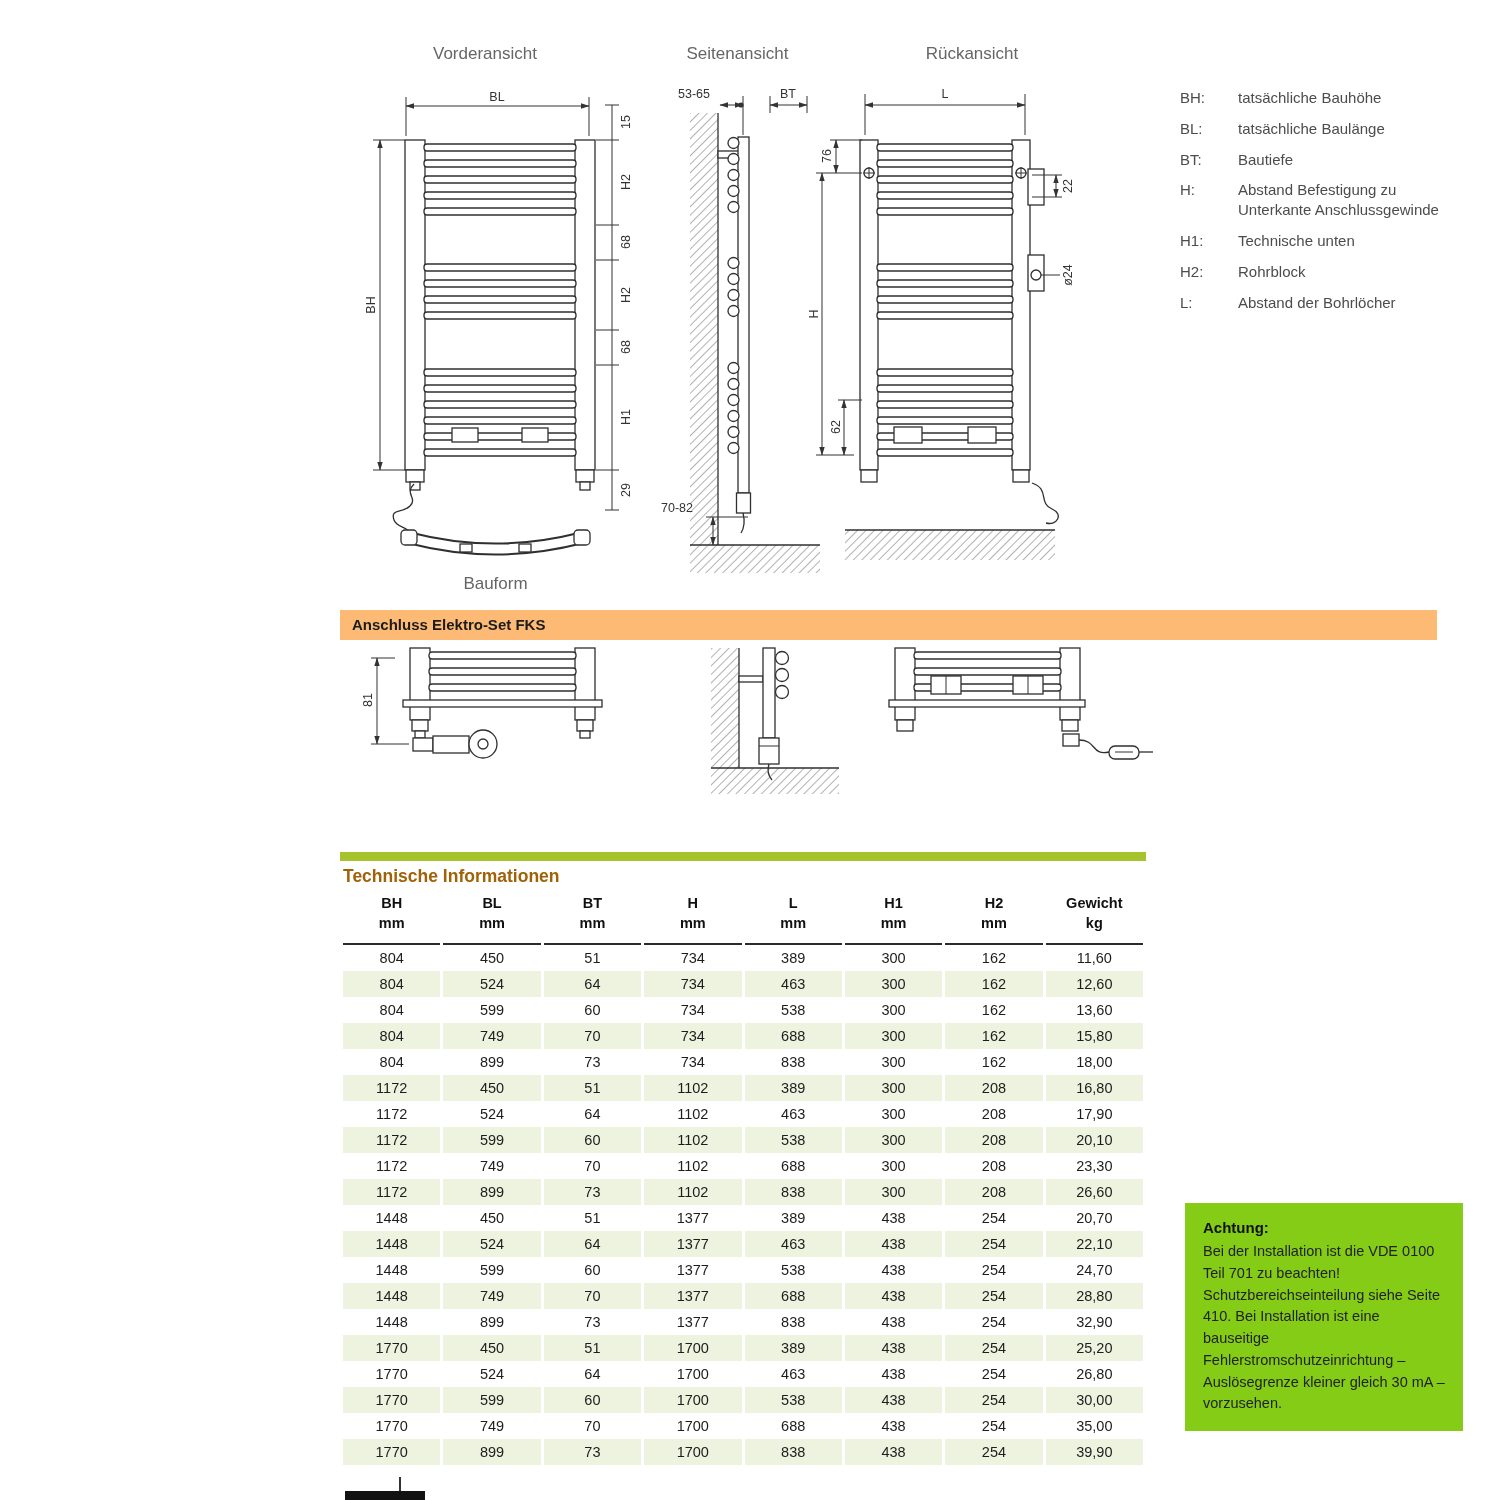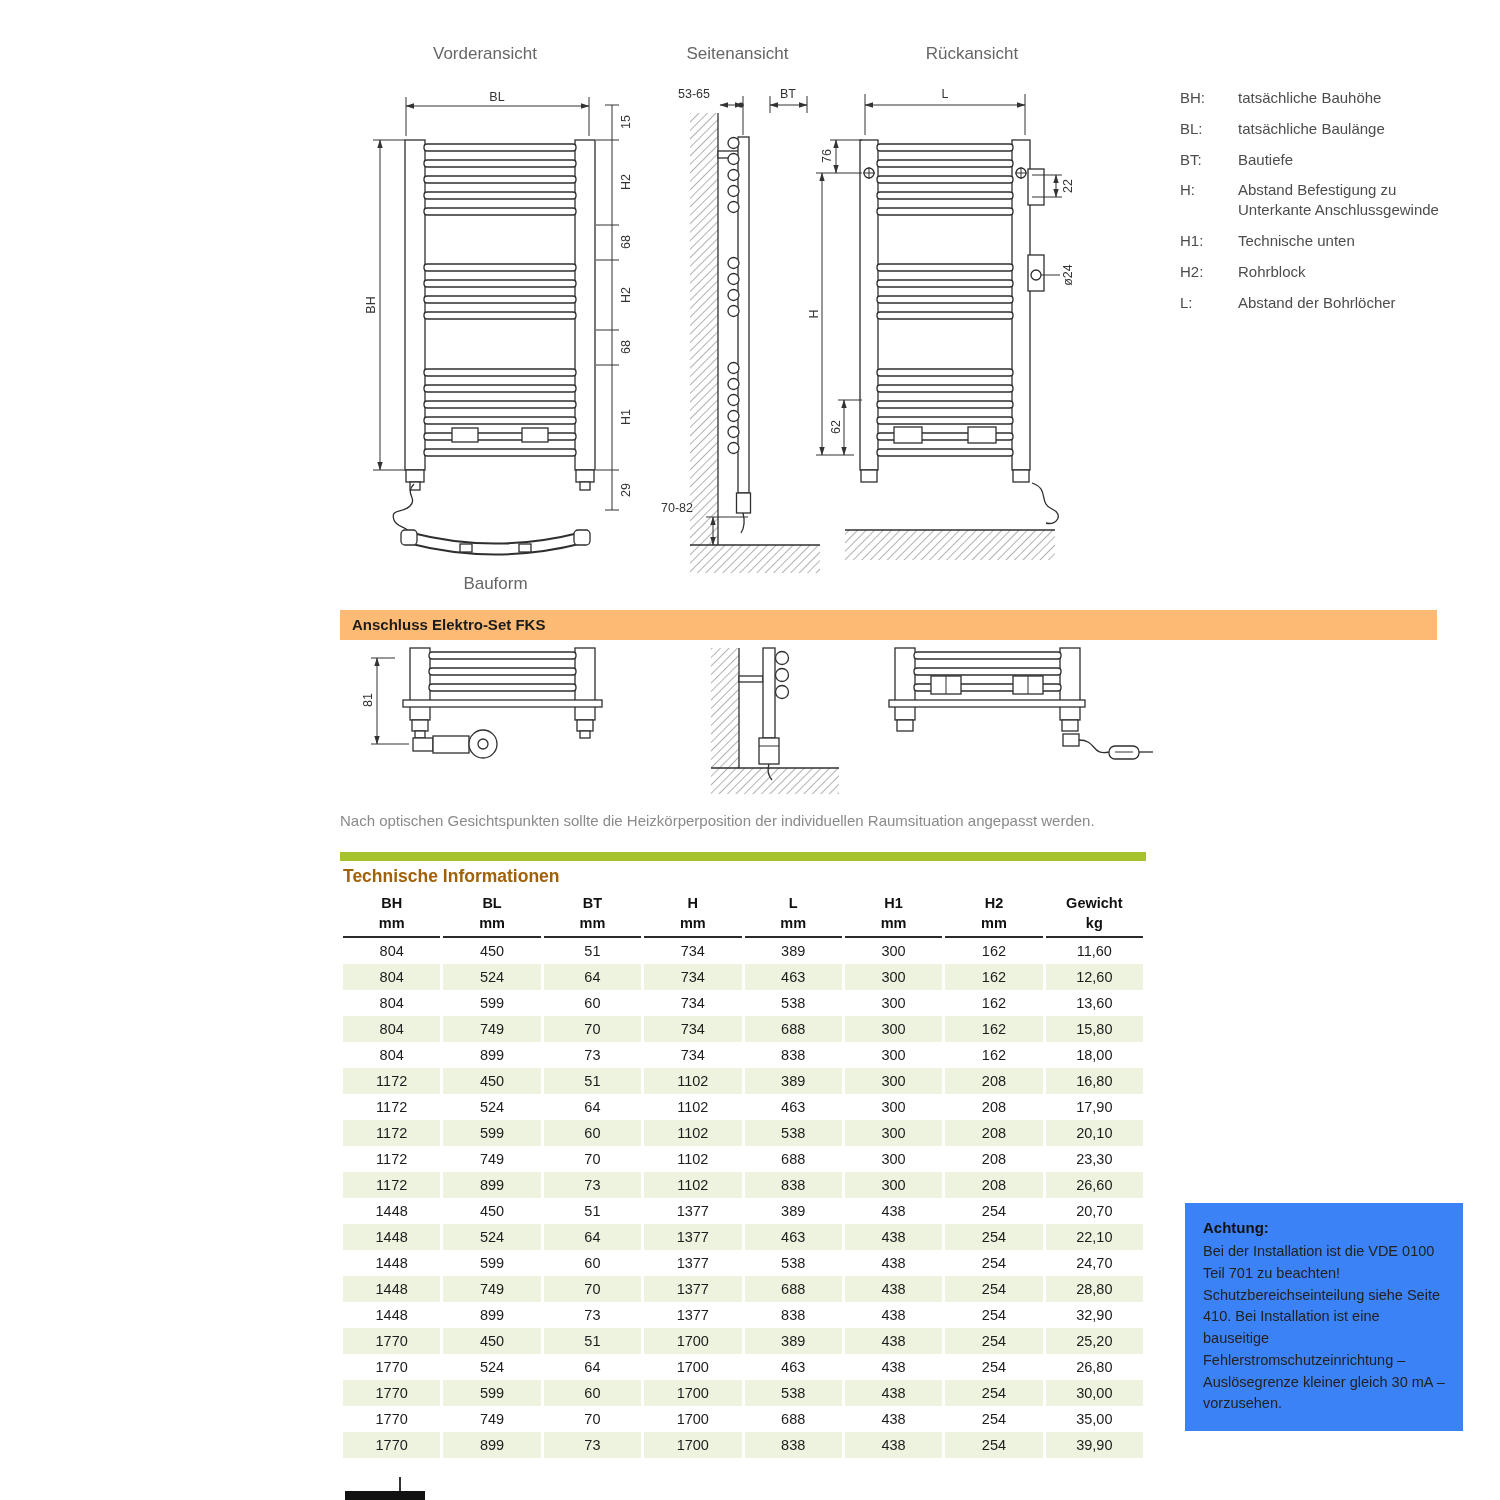--- a/index.html
+++ b/index.html
@@ -24,26 +24,26 @@
   .band { position:absolute; background:#fdba74; }
   .band-title { font-weight:bold; font-size:15px; color:#1b1b1b; padding:6px 0 0 12px; }
 
   .caption { position:absolute; font-size:15px; color:#8a8a8a; }
 
   .accent-bar { position:absolute; background:#a6c22d; }
   .table-title { position:absolute; font-weight:bold; font-size:17.5px; color:#a16207; }
 
   table.tech { position:absolute; left:340px; top:893px; width:806px; border-collapse:collapse; table-layout:fixed; }
   table.tech th { font-size:14.5px; font-weight:bold; text-align:center; padding:2px 0; color:#111; }
-  table.tech tr.units th { border-bottom:2px solid #2b2b2b; padding-bottom:5px; }
+  table.tech tr.units th { border-bottom:2px solid #2b2b2b; padding-bottom:12px; }
   table.tech td { font-size:14.5px; text-align:center; padding:5px 0; line-height:16px; color:#1d1d1d;
                   border-left:3px solid #fff; border-right:3px solid #fff; }
   table.tech tbody tr.alt { background:#edf3df; }
 
-  .notice { position:absolute; left:1185px; top:1203px; width:278px; background:#3b82f6; padding:16px 18px; }
+  .notice { position:absolute; left:1185px; top:1203px; width:278px; background:#84cc16; padding:16px 18px; }
   .notice-title { font-weight:bold; font-size:15px; margin-bottom:5px; color:#111; }
   .notice-body { font-size:14.5px; line-height:1.5; color:#222; }
 
   .crop-vline { position:absolute; background:#333; }
   .crop-bar { position:absolute; background:#121212; }
 </style>
 </head>
 <body>
 
 <div class="page">
@@ -363,21 +363,20 @@
     <rect class="fw" x="22" y="72" width="16" height="11"></rect>
     <rect class="fw" x="187" y="72" width="16" height="11"></rect>
 
     <rect class="fw" x="188" y="86" width="16" height="12"></rect>
     <path class="ln" d="M204,92 C222,92 216,108 234,104"></path>
     <rect class="fw" x="234" y="98" width="30" height="13" rx="6"></rect>
     <line class="dim" x1="240" y1="104" x2="258" y2="104"></line>
     <line class="ln" x1="264" y1="104" x2="278" y2="104"></line>
   </svg>
 
-  <div class="caption" style="left:340px; top:812px; width:1000px;">Nach optischen Gesichtspunkten sollte die Heizkörperposition der individuellen Raumsituation angepasst werden.</div>
 
   <div class="accent-bar" style="left:340px; top:852px; width:806px; height:9px;"></div>
   <div class="table-title" style="left:343px; top:866px;">Technische Informationen</div>
 
   <table class="tech">
     <thead>
       <tr>
           <th>BH</th>
           <th>BL</th>
           <th>BT</th>

